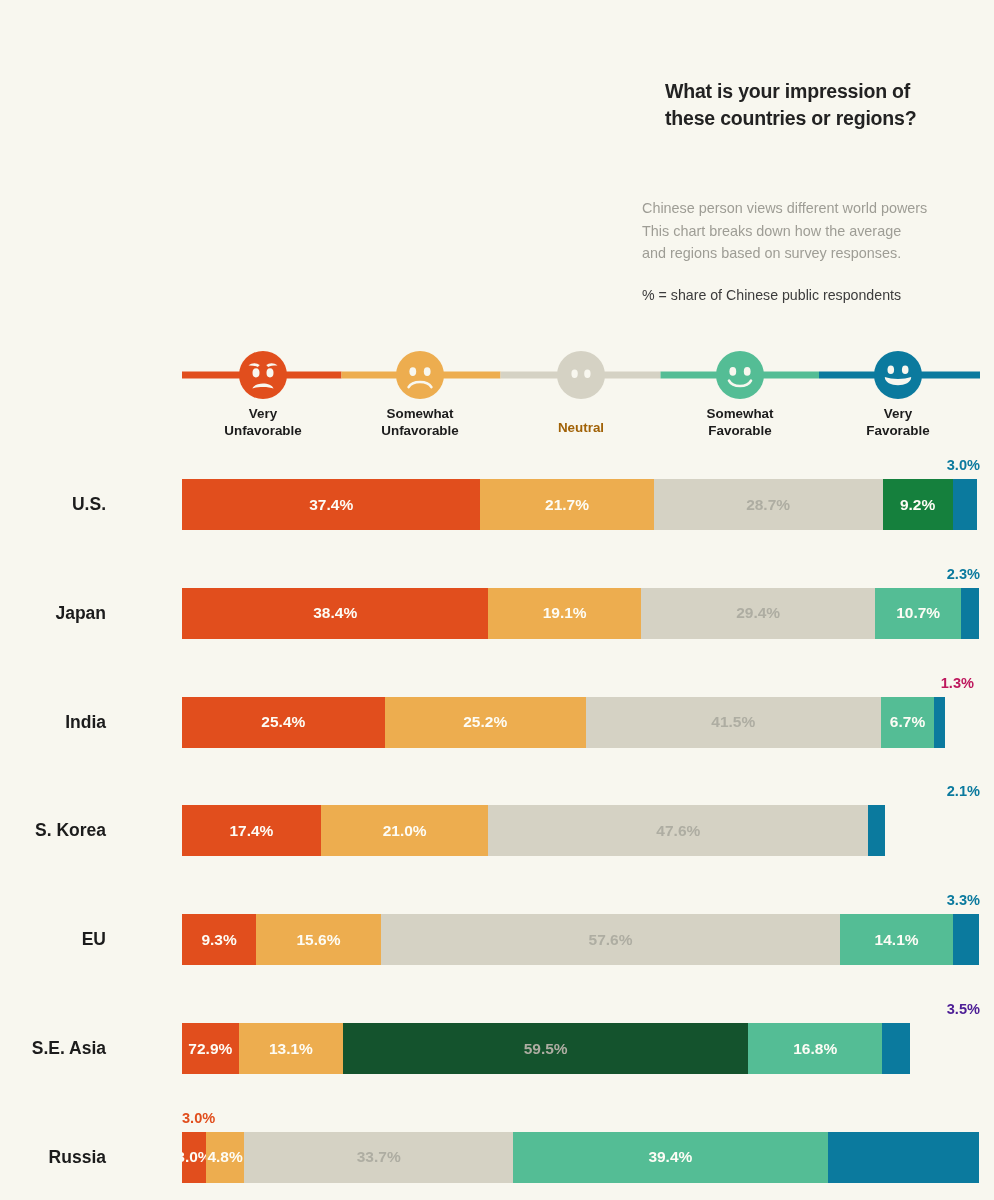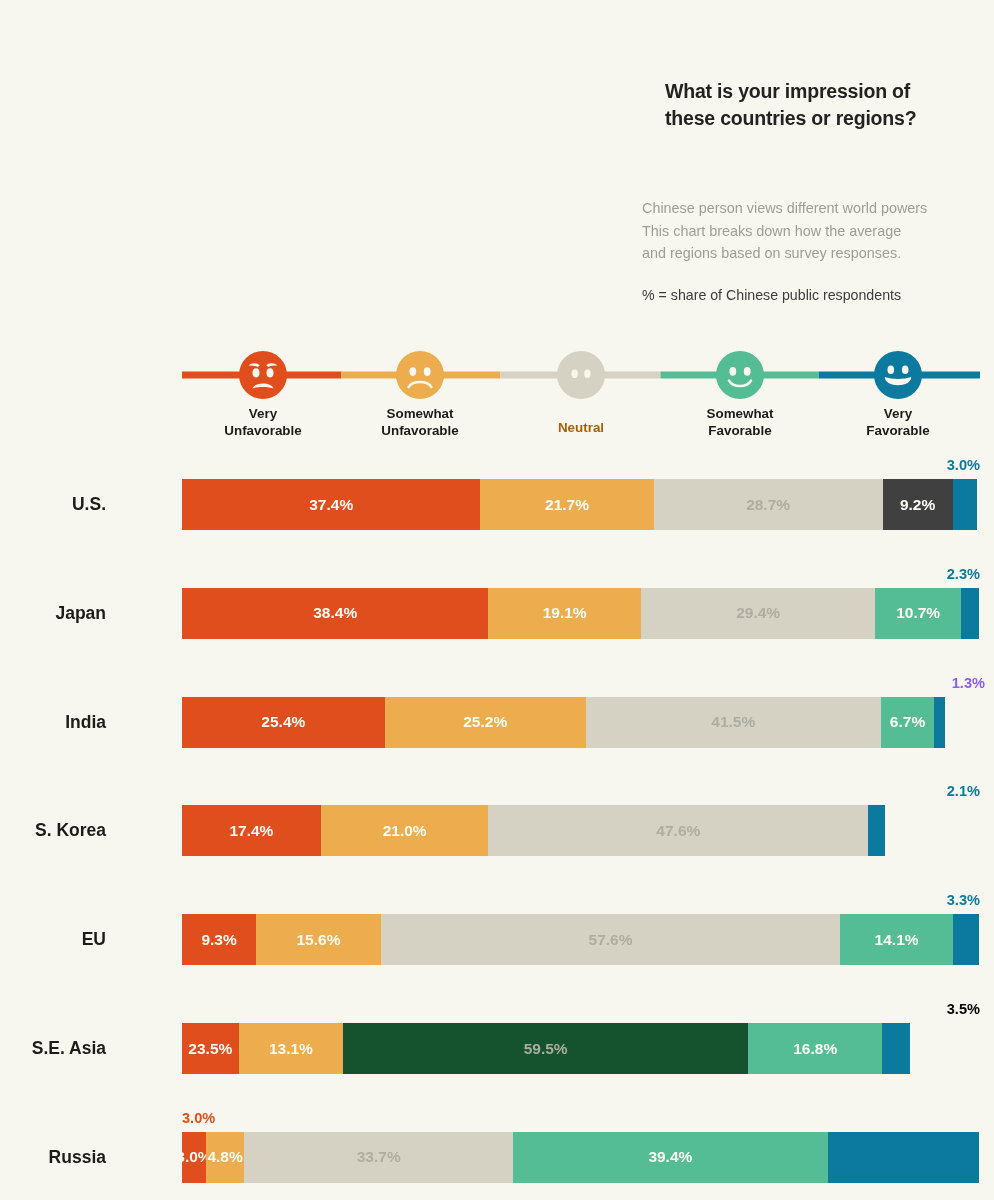--- a/index.html
+++ b/index.html
@@ -140,21 +140,21 @@
         <div class="bar">
           <div class="seg" style="width:298.452px;background:#e14e1d">
             <span>37.4%</span>
           </div>
           <div class="seg" style="width:173.166px;background:#edad4f">
             <span>21.7%</span>
           </div>
           <div class="seg neutral" style="width:229.02599999999998px;background:#d5d2c4">
             <span>28.7%</span>
           </div>
-          <div class="seg" style="width:70px;background:#404040">
+          <div class="seg" style="width:70px;background:#15803d">
             <span>9.2%</span>
           </div>
           <div class="seg" style="width:23.939999999999998px;background:#0b7a9e"></div>
         </div>
         <div class="outlabel" style="right:14px;top:-22px;color:#0b7a9e">3.0%</div>
       </div>
       <div class="row" style="top: 587.83px;">
         <div class="row-label" style="right:888px">Japan</div>
         <div class="flag" style="left:117px;top:2.5px"></div>
         <div class="bar">
@@ -185,21 +185,21 @@
             <span>25.2%</span>
           </div>
           <div class="seg neutral" style="width:295px;background:#d5d2c4">
             <span>41.5%</span>
           </div>
           <div class="seg" style="width:53.466px;background:#54bd95">
             <span>6.7%</span>
           </div>
           <div class="seg" style="width:10.374px;background:#0b7a9e"></div>
         </div>
-        <div class="outlabel" style="right:9px;top:-22px;color:#8b5cf6">1.3%</div>
+        <div class="outlabel" style="right:20px;top:-22px;color:#be185d">1.3%</div>
       </div>
       <div class="row" style="top: 805.49px;">
         <div class="row-label" style="right:888px">S. Korea</div>
         <div class="flag" style="left:117px;top:2.5px"></div>
         <div class="bar">
           <div class="seg" style="width:138.852px;background:#e14e1d">
             <span>17.4%</span>
           </div>
           <div class="seg" style="width:167.57999999999998px;background:#edad4f">
             <span>21.0%</span>
@@ -229,34 +229,34 @@
           </div>
           <div class="seg" style="width:26.334px;background:#0b7a9e"></div>
         </div>
         <div class="outlabel" style="right:14px;top:-22px;color:#0b7a9e">3.3%</div>
       </div>
       <div class="row" style="top: 1023.15px;">
         <div class="row-label" style="right:888px">S.E. Asia</div>
         <div class="flag" style="left:117px;top:2.5px"></div>
         <div class="bar">
           <div class="seg" style="width:56.657999999999994px;background:#e14e1d">
-            <span>23.5%</span>
+            <span>72.9%</span>
           </div>
           <div class="seg" style="width:104.53800000000001px;background:#edad4f">
             <span>13.1%</span>
           </div>
           <div class="seg neutral" style="width:405px;background:#14532d">
             <span>59.5%</span>
           </div>
           <div class="seg" style="width:134.06400000000002px;background:#54bd95">
             <span>16.8%</span>
           </div>
           <div class="seg" style="width:27.930000000000003px;background:#0b7a9e"></div>
         </div>
-        <div class="outlabel" style="right:14px;top:-22px;color:#000000">3.5%</div>
+        <div class="outlabel" style="right:14px;top:-22px;color:#4c1d95">3.5%</div>
       </div>
       <div class="row" style="top: 1131.98px;">
         <div class="row-label" style="right:888px">Russia</div>
         <div class="flag" style="left:117px;top:2.5px"></div>
         <div class="bar">
           <div class="seg" style="width:23.939999999999998px;background:#e14e1d">
             <span>3.0%</span>
           </div>
           <div class="seg" style="width:38.304px;background:#edad4f">
             <span>4.8%</span>

